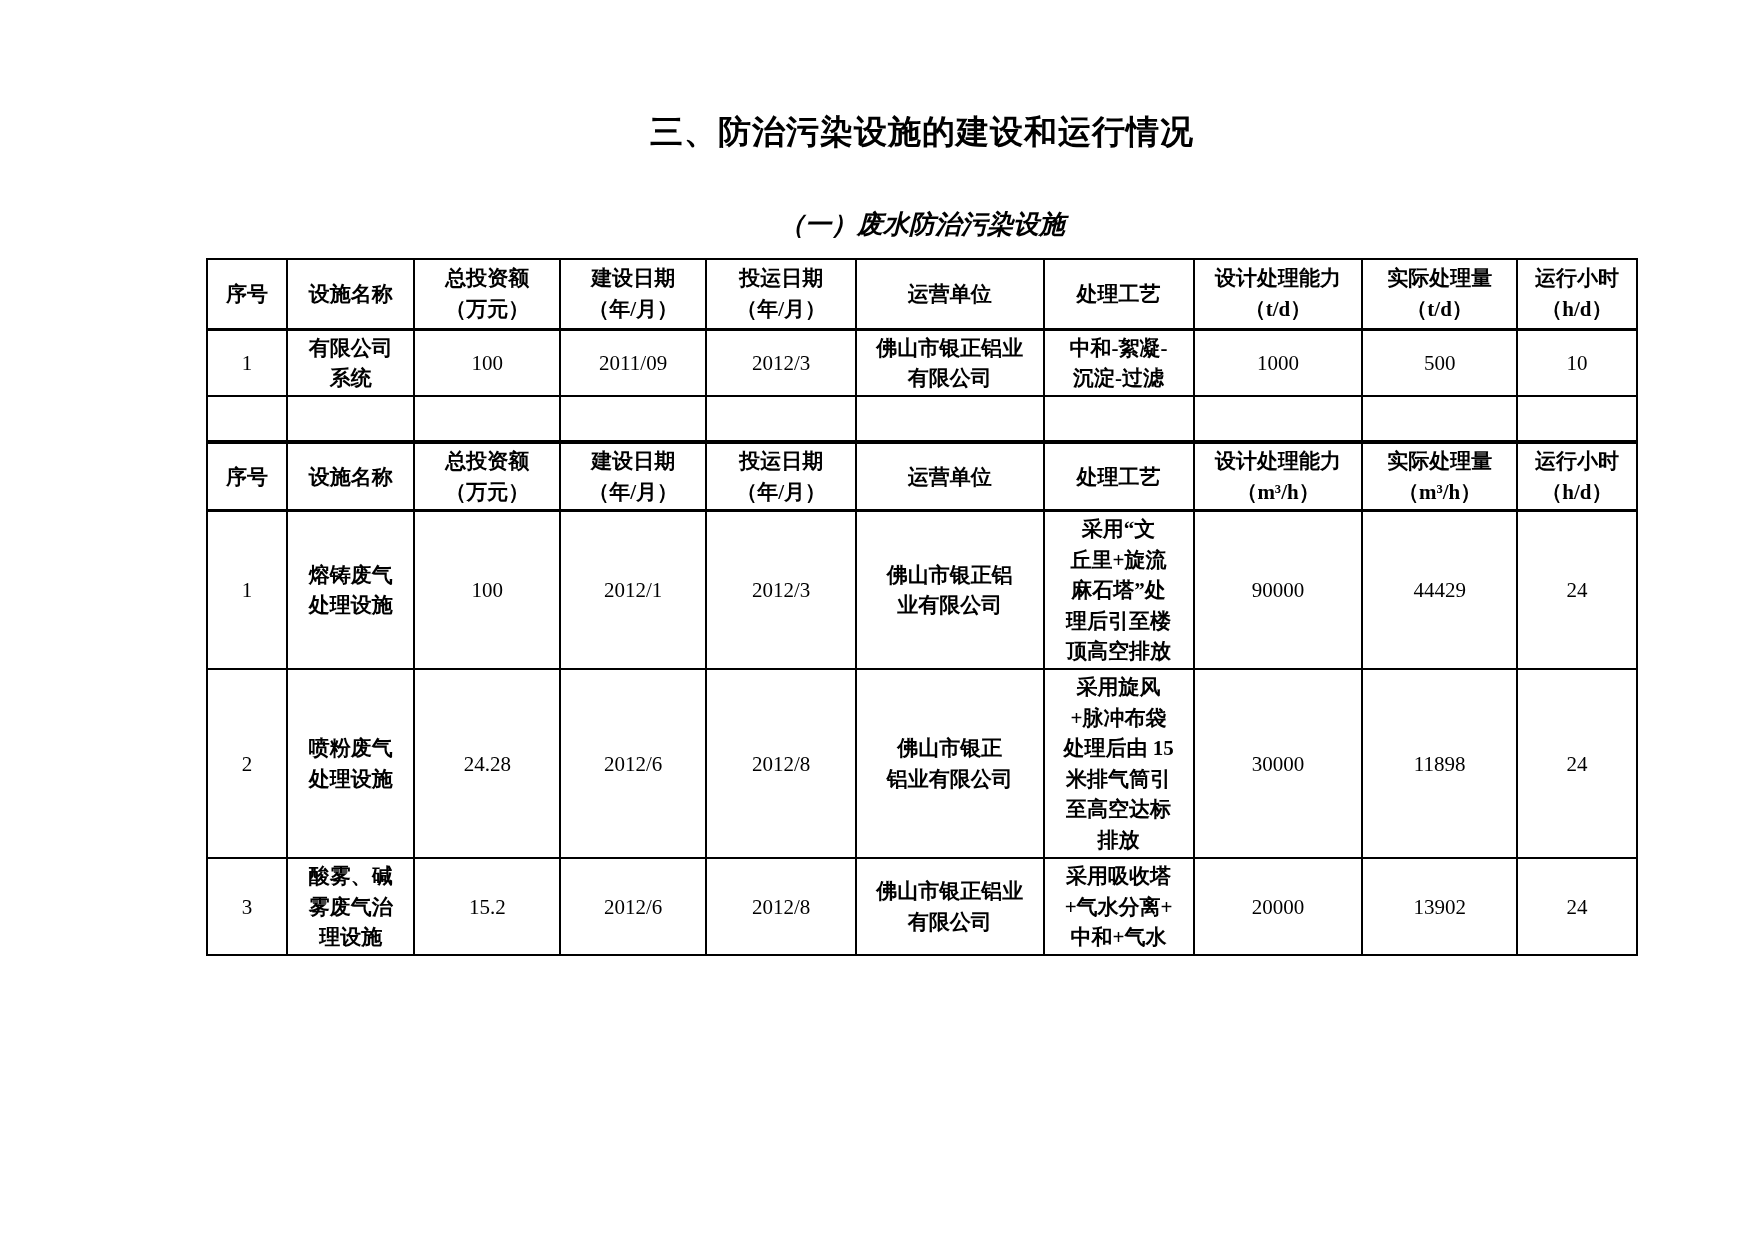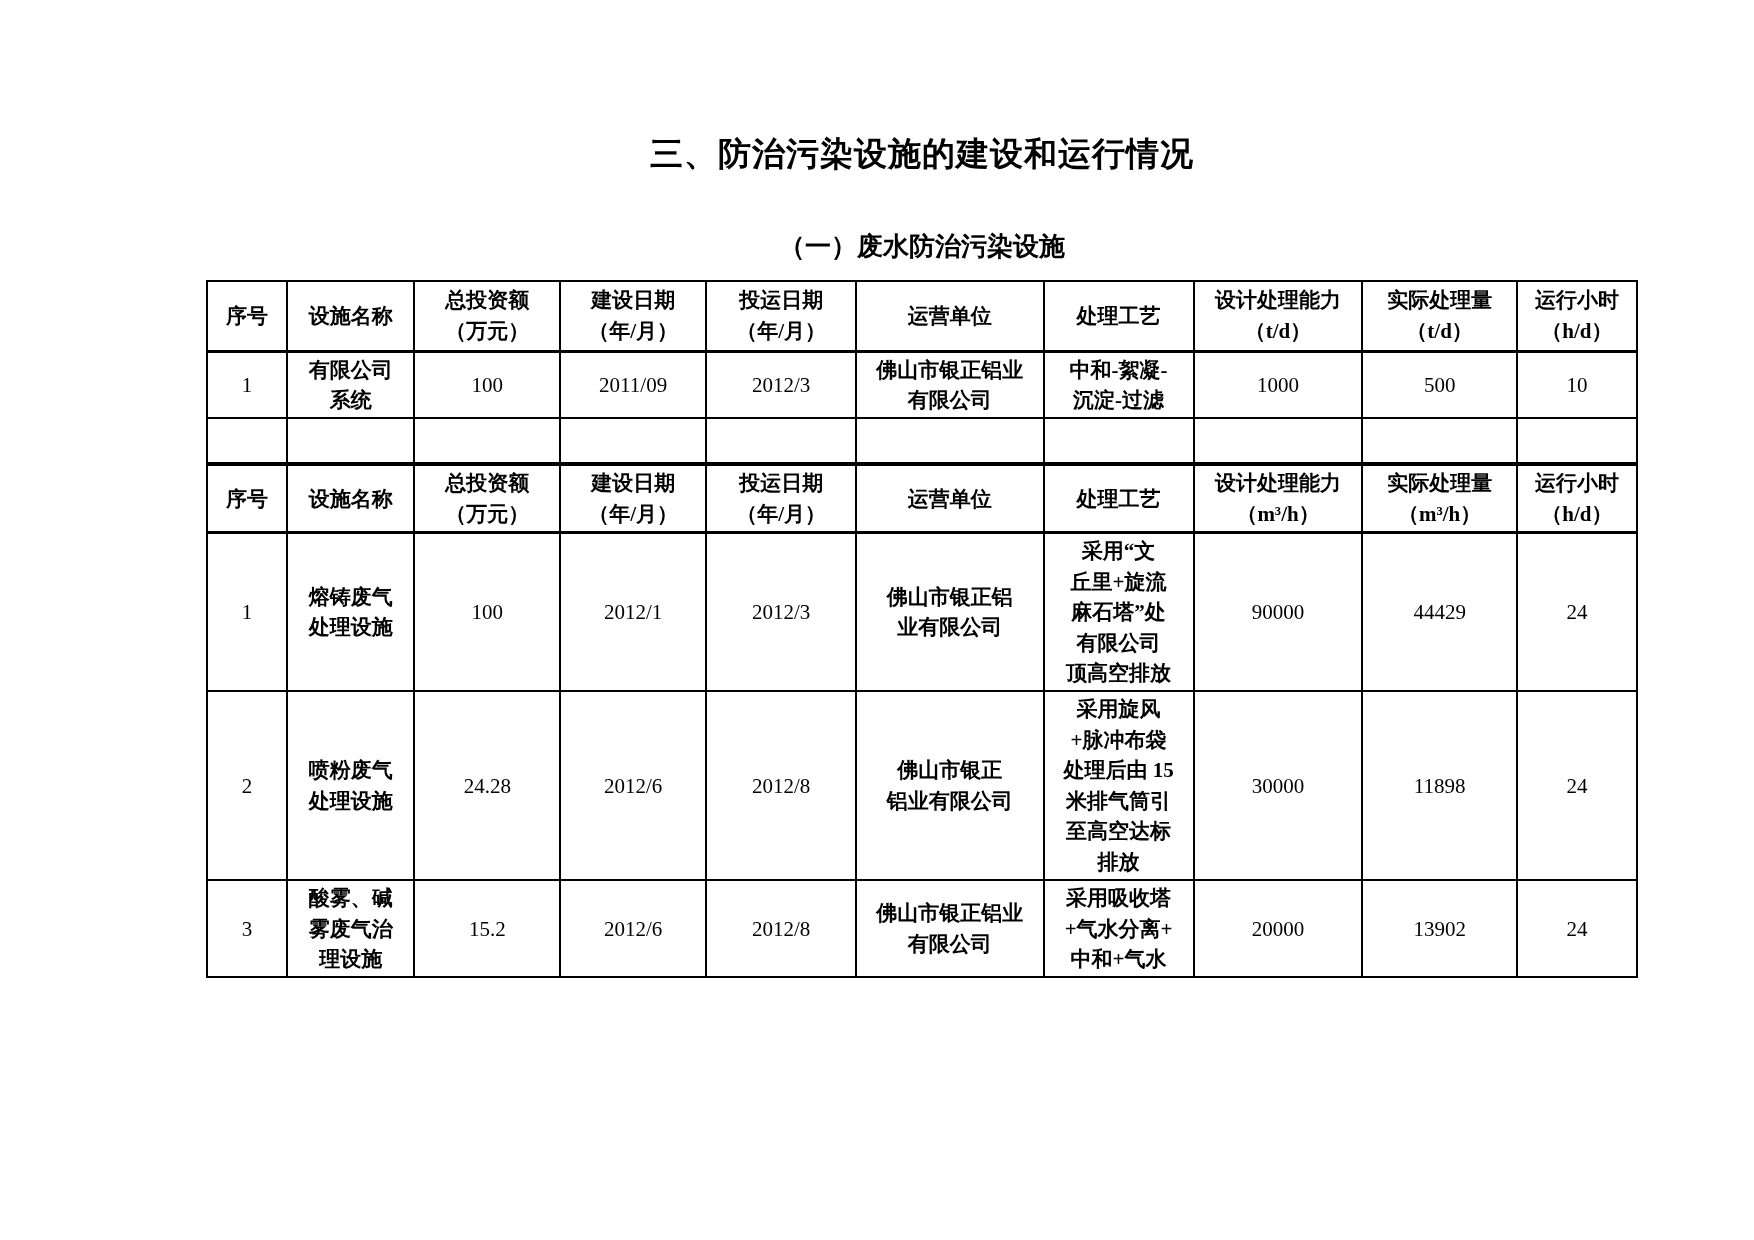--- a/index.html
+++ b/index.html
@@ -10,35 +10,35 @@
   body {
     width: 1754px;
     height: 1240px;
     overflow: hidden;
     color: #000;
     font-family: "Liberation Serif", "DejaVu Serif", serif;
   }
   .content {
     width: 1432px;
     margin-left: 206px;
-    padding-top: 88px;
-    margin-top: 44px;
+    padding-top: 110px;
   }
   .doc-title {
     font-size: 33px;
     font-weight: bold;
     text-align: center;
     margin: 0 0 52px 0;
     letter-spacing: 1px;
   }
   .section-subtitle {
     font-size: 26px;
     font-weight: bold;
     text-align: center;
     margin: 0 0 16px 0;
+    font-style: italic;
   }
   .sub2 {
     margin-top: 36px;
   }
   table.data-table {
     width: 100%;
     border-collapse: collapse;
     table-layout: fixed;
   }
   .data-table th, .data-table td {
@@ -180,21 +180,21 @@
       <td>熔铸废气
 处理设施</td>
       <td>100</td>
       <td>2012/1</td>
       <td>2012/3</td>
       <td>佛山市银正铝
 业有限公司</td>
       <td>采用“文
 丘里+旋流
 麻石塔”处
-有限公司
+理后引至楼
 顶高空排放</td>
       <td>90000</td>
       <td>44429</td>
       <td>24</td>
     </tr>
     <tr class="t2-r2">
       <td>2</td>
       <td>喷粉废气
 处理设施</td>
       <td>24.28</td>

